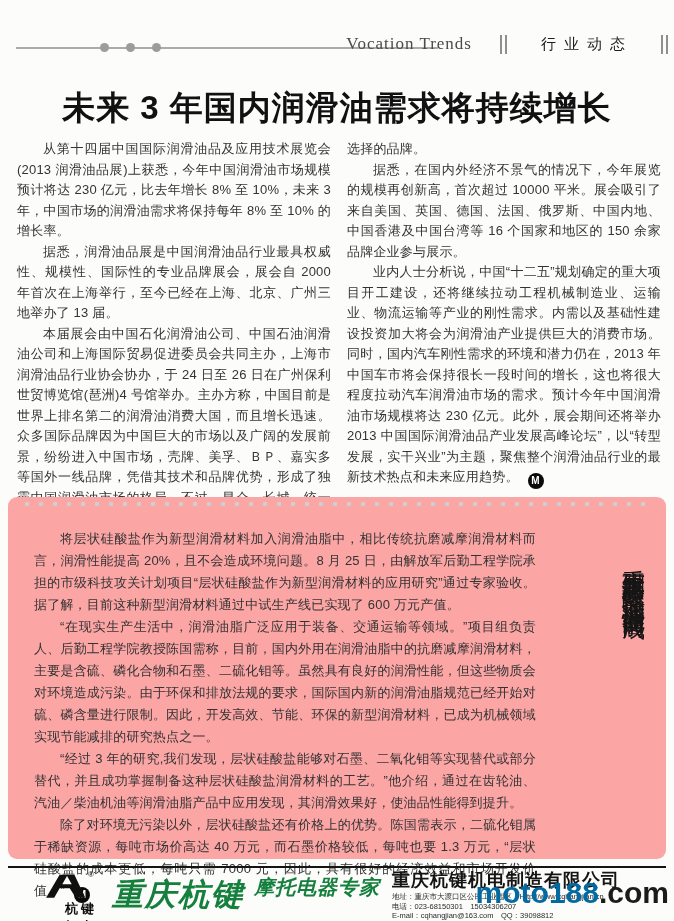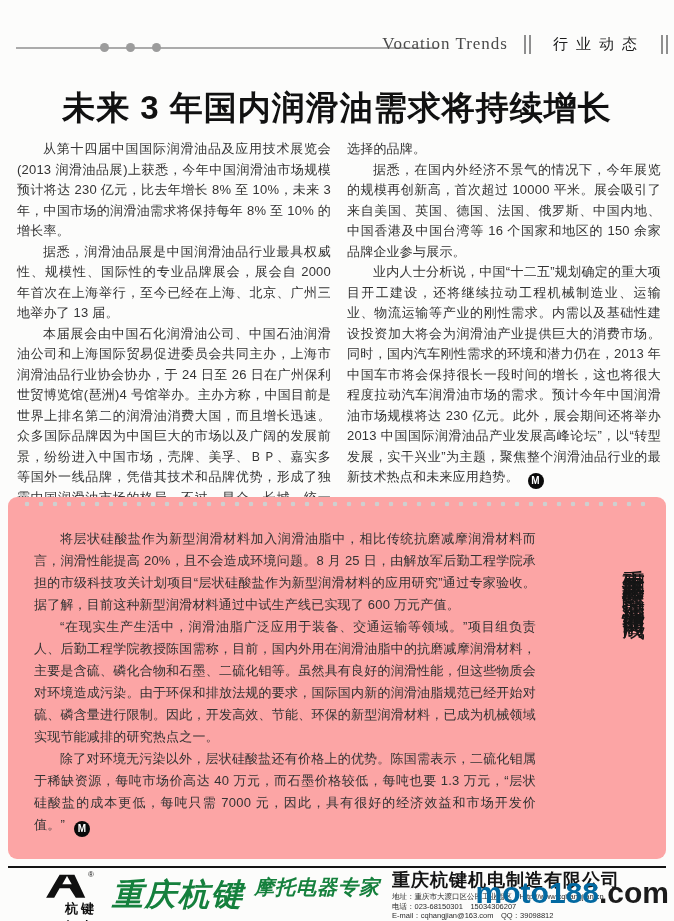--- a/index.html
+++ b/index.html
@@ -4,21 +4,21 @@
 <style>
   html,body{margin:0;padding:0;background:#e9e9e9;}
   .page{
     position:relative;width:674px;height:921px;margin:0 auto;
     background:#fcfcfb;overflow:hidden;
     font-family:"Liberation Sans",sans-serif;color:#2f2f2f;
   }
   
   .header-line{position:absolute;left:16px;top:47px;width:422px;height:2px;background:#ababab;}
   .header-dot{position:absolute;top:43px;width:9px;height:9px;border-radius:50%;background:#9c9c9c;}
-  .header-meta{position:absolute;top:34px;right:6px;display:flex;align-items:center;gap:16px;}
+  .header-meta{position:absolute;top:34px;right:6px;display:flex;align-items:center;gap:28px;}
   .header-en{font-family:"Liberation Serif",serif;font-size:17px;color:#4a4a4a;letter-spacing:1px;}
   .dbar{width:3px;height:19px;border-left:2px solid #8f8f8f;border-right:2px solid #8f8f8f;}
   .header-cn{font-size:15px;color:#1c1c1c;letter-spacing:8px;padding-left:6px;}
   
   .title{position:absolute;top:64px;left:0;right:0;text-align:center;
     font-size:33px;font-weight:bold;color:#111;letter-spacing:1px;}
   .article1{position:absolute;top:139px;left:17px;width:644px;display:flex;gap:16px;}
   .col{width:316px;font-size:13px;line-height:20.5px;text-align:justify;color:#333;letter-spacing:.2px;}
   .para{margin:0;text-indent:2em;}
   .para.noindent{text-indent:0;}
@@ -88,20 +88,21 @@
         </div>
       <p class="para"><span>业内人士分析说，中国“十二五”规划确定的重大项目开工建设，还将继续拉动工程机械制造业、运输业、物流运输等产业的刚性需求。内需以及基础性建设投资加大将会为润滑油产业提供巨大的消费市场。同时，国内汽车刚性需求的环境和潜力仍在，2013 年中国车市将会保持很长一段时间的增长，这也将很大程度拉动汽车润滑油市场的需求。预计今年中国润滑油市场规模将达 230 亿元。此外，展会期间还将举办 2013 中国国际润滑油品产业发展高峰论坛”，以“转型发展，实干兴业”为主题，聚焦整个润滑油品行业的最新技术热点和未来应用趋势。</span><span class="m-icon">M</span></p>
     </div>
   </div>
 
   <div class="box">
     <div class="box-text">
       <div>
           <p class="para">将层状硅酸盐作为新型润滑材料加入润滑油脂中，相比传统抗磨减摩润滑材料而言，润滑性能提高 20%，且不会造成环境问题。8 月 25 日，由解放军后勤工程学院承担的市级科技攻关计划项目“层状硅酸盐作为新型润滑材料的应用研究”通过专家验收。据了解，目前这种新型润滑材料通过中试生产线已实现了 600 万元产值。</p>
           <p class="para">“在现实生产生活中，润滑油脂广泛应用于装备、交通运输等领域。”项目组负责人、后勤工程学院教授陈国需称，目前，国内外用在润滑油脂中的抗磨减摩润滑材料，主要是含硫、磷化合物和石墨、二硫化钼等。虽然具有良好的润滑性能，但这些物质会对环境造成污染。由于环保和排放法规的要求，国际国内新的润滑油脂规范已经开始对硫、磷含量进行限制。因此，开发高效、节能、环保的新型润滑材料，已成为机械领域实现节能减排的研究热点之一。</p>
+          <p class="para">“经过 3 年的研究,我们发现，层状硅酸盐能够对石墨、二氧化钼等实现替代或部分替代，并且成功掌握制备这种层状硅酸盐润滑材料的工艺。”他介绍，通过在齿轮油、汽油／柴油机油等润滑油脂产品中应用发现，其润滑效果好，使油品性能得到提升。</p>
         </div>
       <p class="para"><span>除了对环境无污染以外，层状硅酸盐还有价格上的优势。陈国需表示，二硫化钼属于稀缺资源，每吨市场价高达 40 万元，而石墨价格较低，每吨也要 1.3 万元，“层状硅酸盐的成本更低，每吨只需 7000 元，因此，具有很好的经济效益和市场开发价值。”</span><span class="m-icon">M</span></p>
     </div>
     <div class="vtitle">
       <span class="vcol first">重庆研制出层状硅酸盐</span>
       <span class="vcol">让润滑油脂性能提高两成</span>
     </div>
   </div>
 
   <div class="footer-rule"></div>

